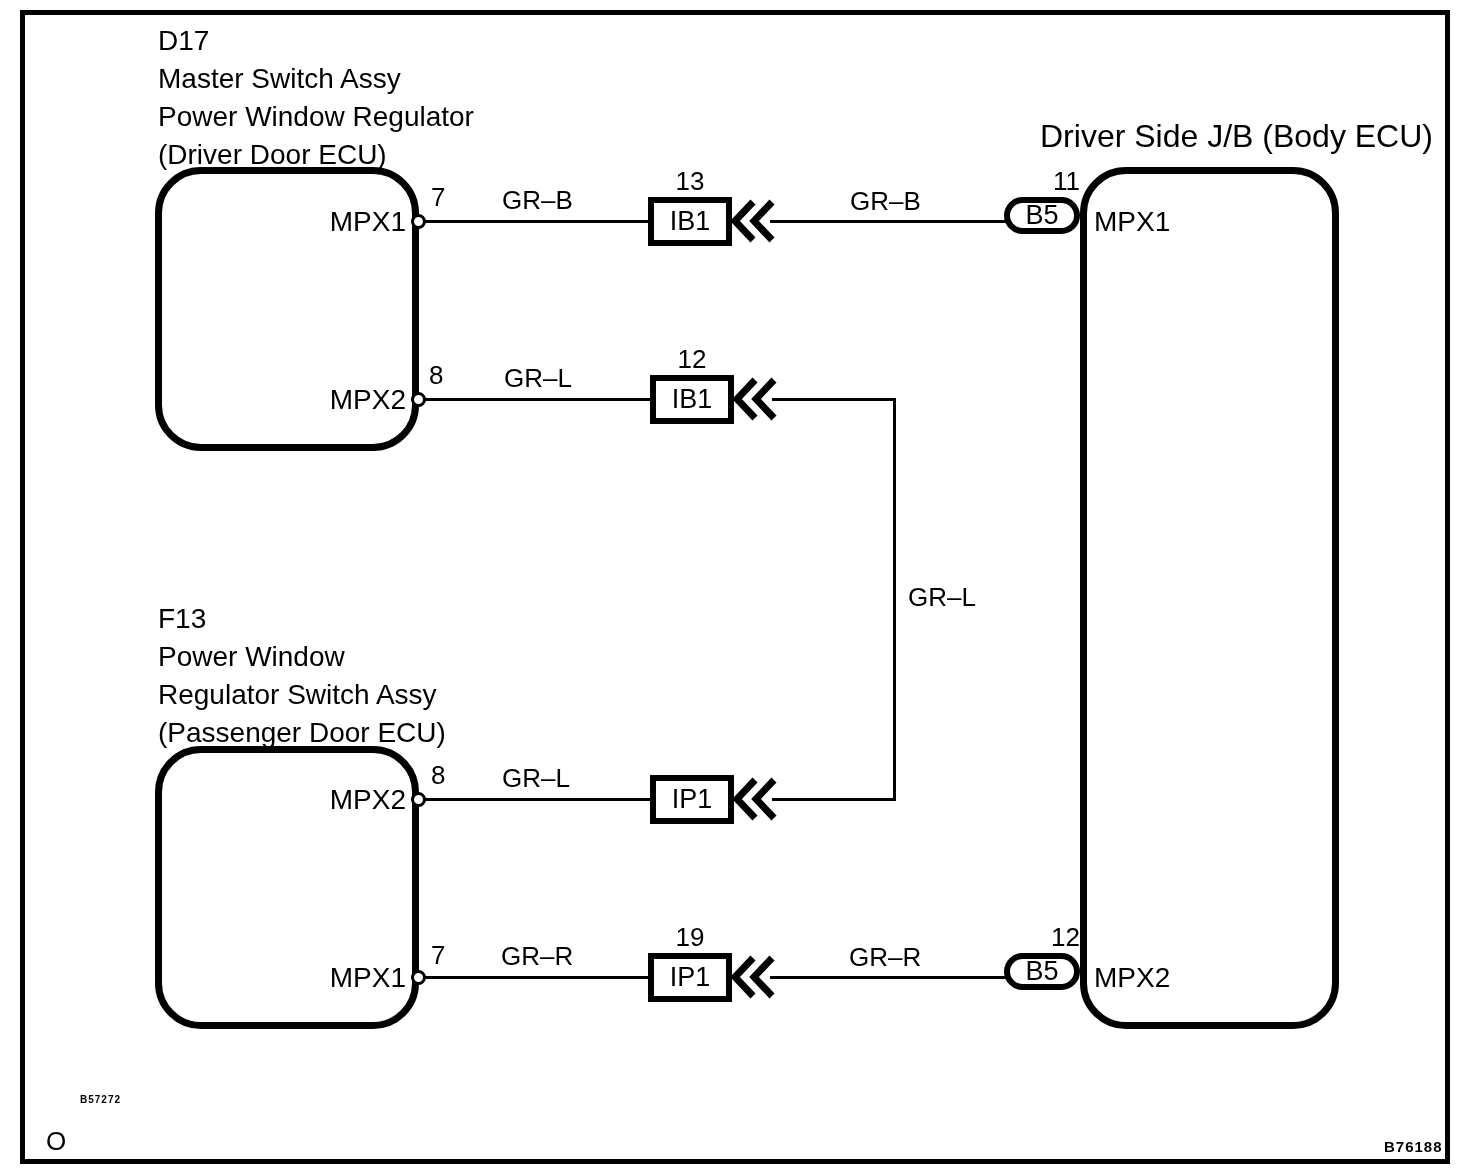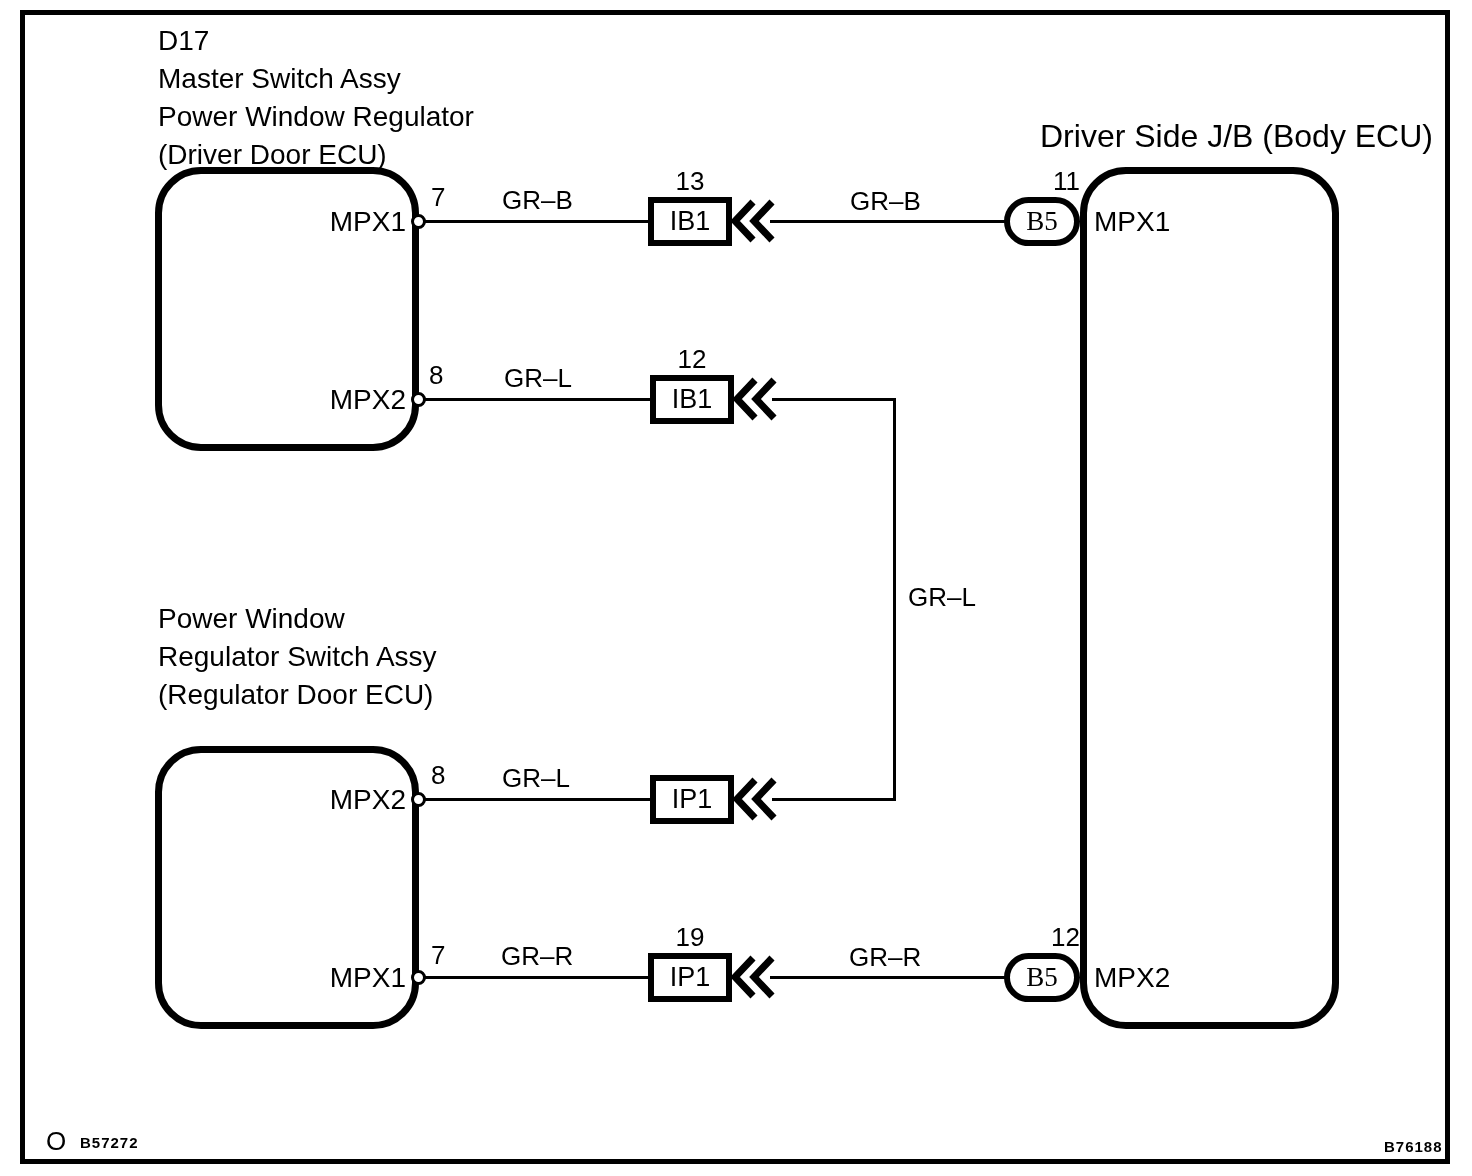--- a/index.html
+++ b/index.html
@@ -21,27 +21,27 @@
   .wire-v{position:absolute;background:#000;width:3px;}
   .pin-circle{position:absolute;width:15px;height:15px;border:3px solid #000;border-radius:50%;
     background:#fff;box-sizing:border-box;}
   .pin-number{position:absolute;font-size:26px;white-space:nowrap;}
   .mpx-label{position:absolute;font-size:28px;white-space:nowrap;}
   .mpx-right{left:310px;width:96px;text-align:right;}
   .mpx-jb{left:1094px;}
   .connector-box{position:absolute;width:84px;height:49px;border:6px solid #000;box-sizing:border-box;
     display:flex;align-items:center;justify-content:center;font-size:27px;background:#fff;}
   .connector-number{position:absolute;width:84px;text-align:center;font-size:26px;}
-  .b5-oval{position:absolute;width:76px;height:49px;border:6px solid #000;border-radius:25px;
-    box-sizing:border-box;display:flex;align-items:center;justify-content:center;font-size:27px;background:#fff;font-family:Liberation Serif, serif;}
+  .b5-oval{position:absolute;width:76px;height:37px;border:6px solid #000;border-radius:25px;
+    box-sizing:border-box;display:flex;align-items:center;justify-content:center;font-size:27px;background:#fff;}
   .b5-number{position:absolute;width:76px;text-align:right;font-size:26px;}
   .wire-label{position:absolute;font-size:26px;white-space:nowrap;}
   .chevrons{position:absolute;width:46px;height:46px;}
   .footer-mark{position:absolute;left:46px;top:1126px;font-size:26px;}
-  .footer-code-left{position:absolute;left:80px;top:1134px;font-size:15px;font-weight:bold;letter-spacing:1px;}
+  .footer-code-left{position:absolute;left:80px;top:1094px;font-size:10px;font-weight:bold;letter-spacing:1px;}
   .footer-code-right{position:absolute;left:1384px;top:1138px;font-size:15px;font-weight:bold;letter-spacing:1px;}
 </style>
 </head>
 <body>
 
 <div class="canvas">
   <div class="frame"></div>
 
   <div class="title-block tb-d17">
     <div>D17</div>
@@ -51,23 +51,24 @@
   </div>
   <div class="ecu-box box-d17"></div>
   <div class="mpx-label mpx-right" style="top:206px;">MPX1</div>
   <div class="mpx-label mpx-right" style="top:384px;">MPX2</div>
   <div class="pin-number" style="left:431px;top:182px;">7</div>
   <div class="pin-number" style="left:429px;top:360px;">8</div>
   <div class="pin-circle" style="left:411px;top:214px;"></div>
   <div class="pin-circle" style="left:411px;top:392px;"></div>
 
   <div class="title-block tb-f13">
+    <div>F13</div>
     <div>Power Window</div>
     <div>Regulator Switch Assy</div>
-    <div>(Regulator Door ECU)</div>
+    <div>(Passenger Door ECU)</div>
   </div>
   <div class="ecu-box box-f13"></div>
   <div class="mpx-label mpx-right" style="top:784px;">MPX2</div>
   <div class="mpx-label mpx-right" style="top:962px;">MPX1</div>
   <div class="pin-number" style="left:431px;top:760px;">8</div>
   <div class="pin-number" style="left:431px;top:940px;">7</div>
   <div class="pin-circle" style="left:411px;top:792px;"></div>
   <div class="pin-circle" style="left:411px;top:970px;"></div>
 
   <div class="jb-title">Driver Side J/B (Body ECU)</div>

